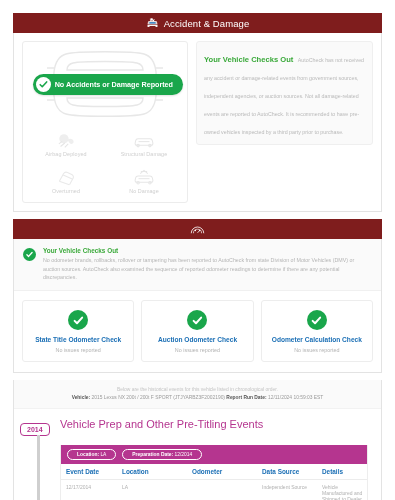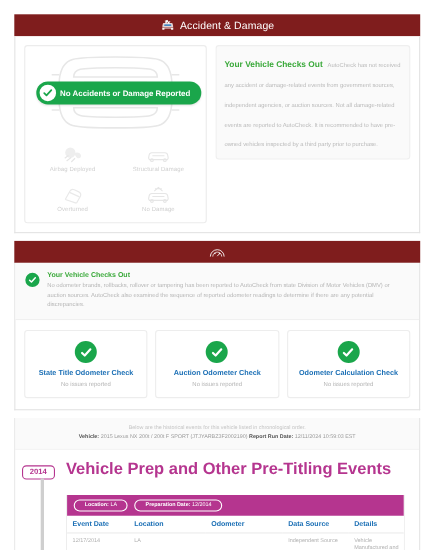--- a/index.html
+++ b/index.html
@@ -99,21 +99,21 @@
   .year-col { flex:0 0 46px; position:relative; }
   .year-badge {
     margin-left:6px;
     display:inline-block;
     border:1px solid #b5358f; border-radius:4px;
     color:#b5358f; font-size:7px; font-weight:bold;
     padding:2px 6px; background:#fff;
   }
   .tl-line { position:absolute; left:23px; top:17px; width:3px; height:72px; background:#cfcfcf; }
   .event-col { flex:1; padding-right:13px; }
-  .event-title { color:#b5358f; font-size:15px; font-weight:bold; margin-bottom:15px; }
+  .event-title { color:#b5358f; font-size:11px; font-weight:normal; margin-bottom:15px; }
   .event-block { border:1px solid #ededed; border-top:none; }
   .pill-bar { background:#b5358f; padding:4px 6px; display:flex; gap:6px; }
   .pill {
     border:1px solid #fff; border-radius:9px; color:#fff;
     font-size:4.9px; padding:2px 9px; white-space:nowrap;
   }
   .pill b { font-weight:bold; }
   table.ev { width:100%; border-collapse:collapse; background:#fff; }
   table.ev th {
     text-align:left; color:#1b6fb5; font-size:6.4px; font-weight:bold;

